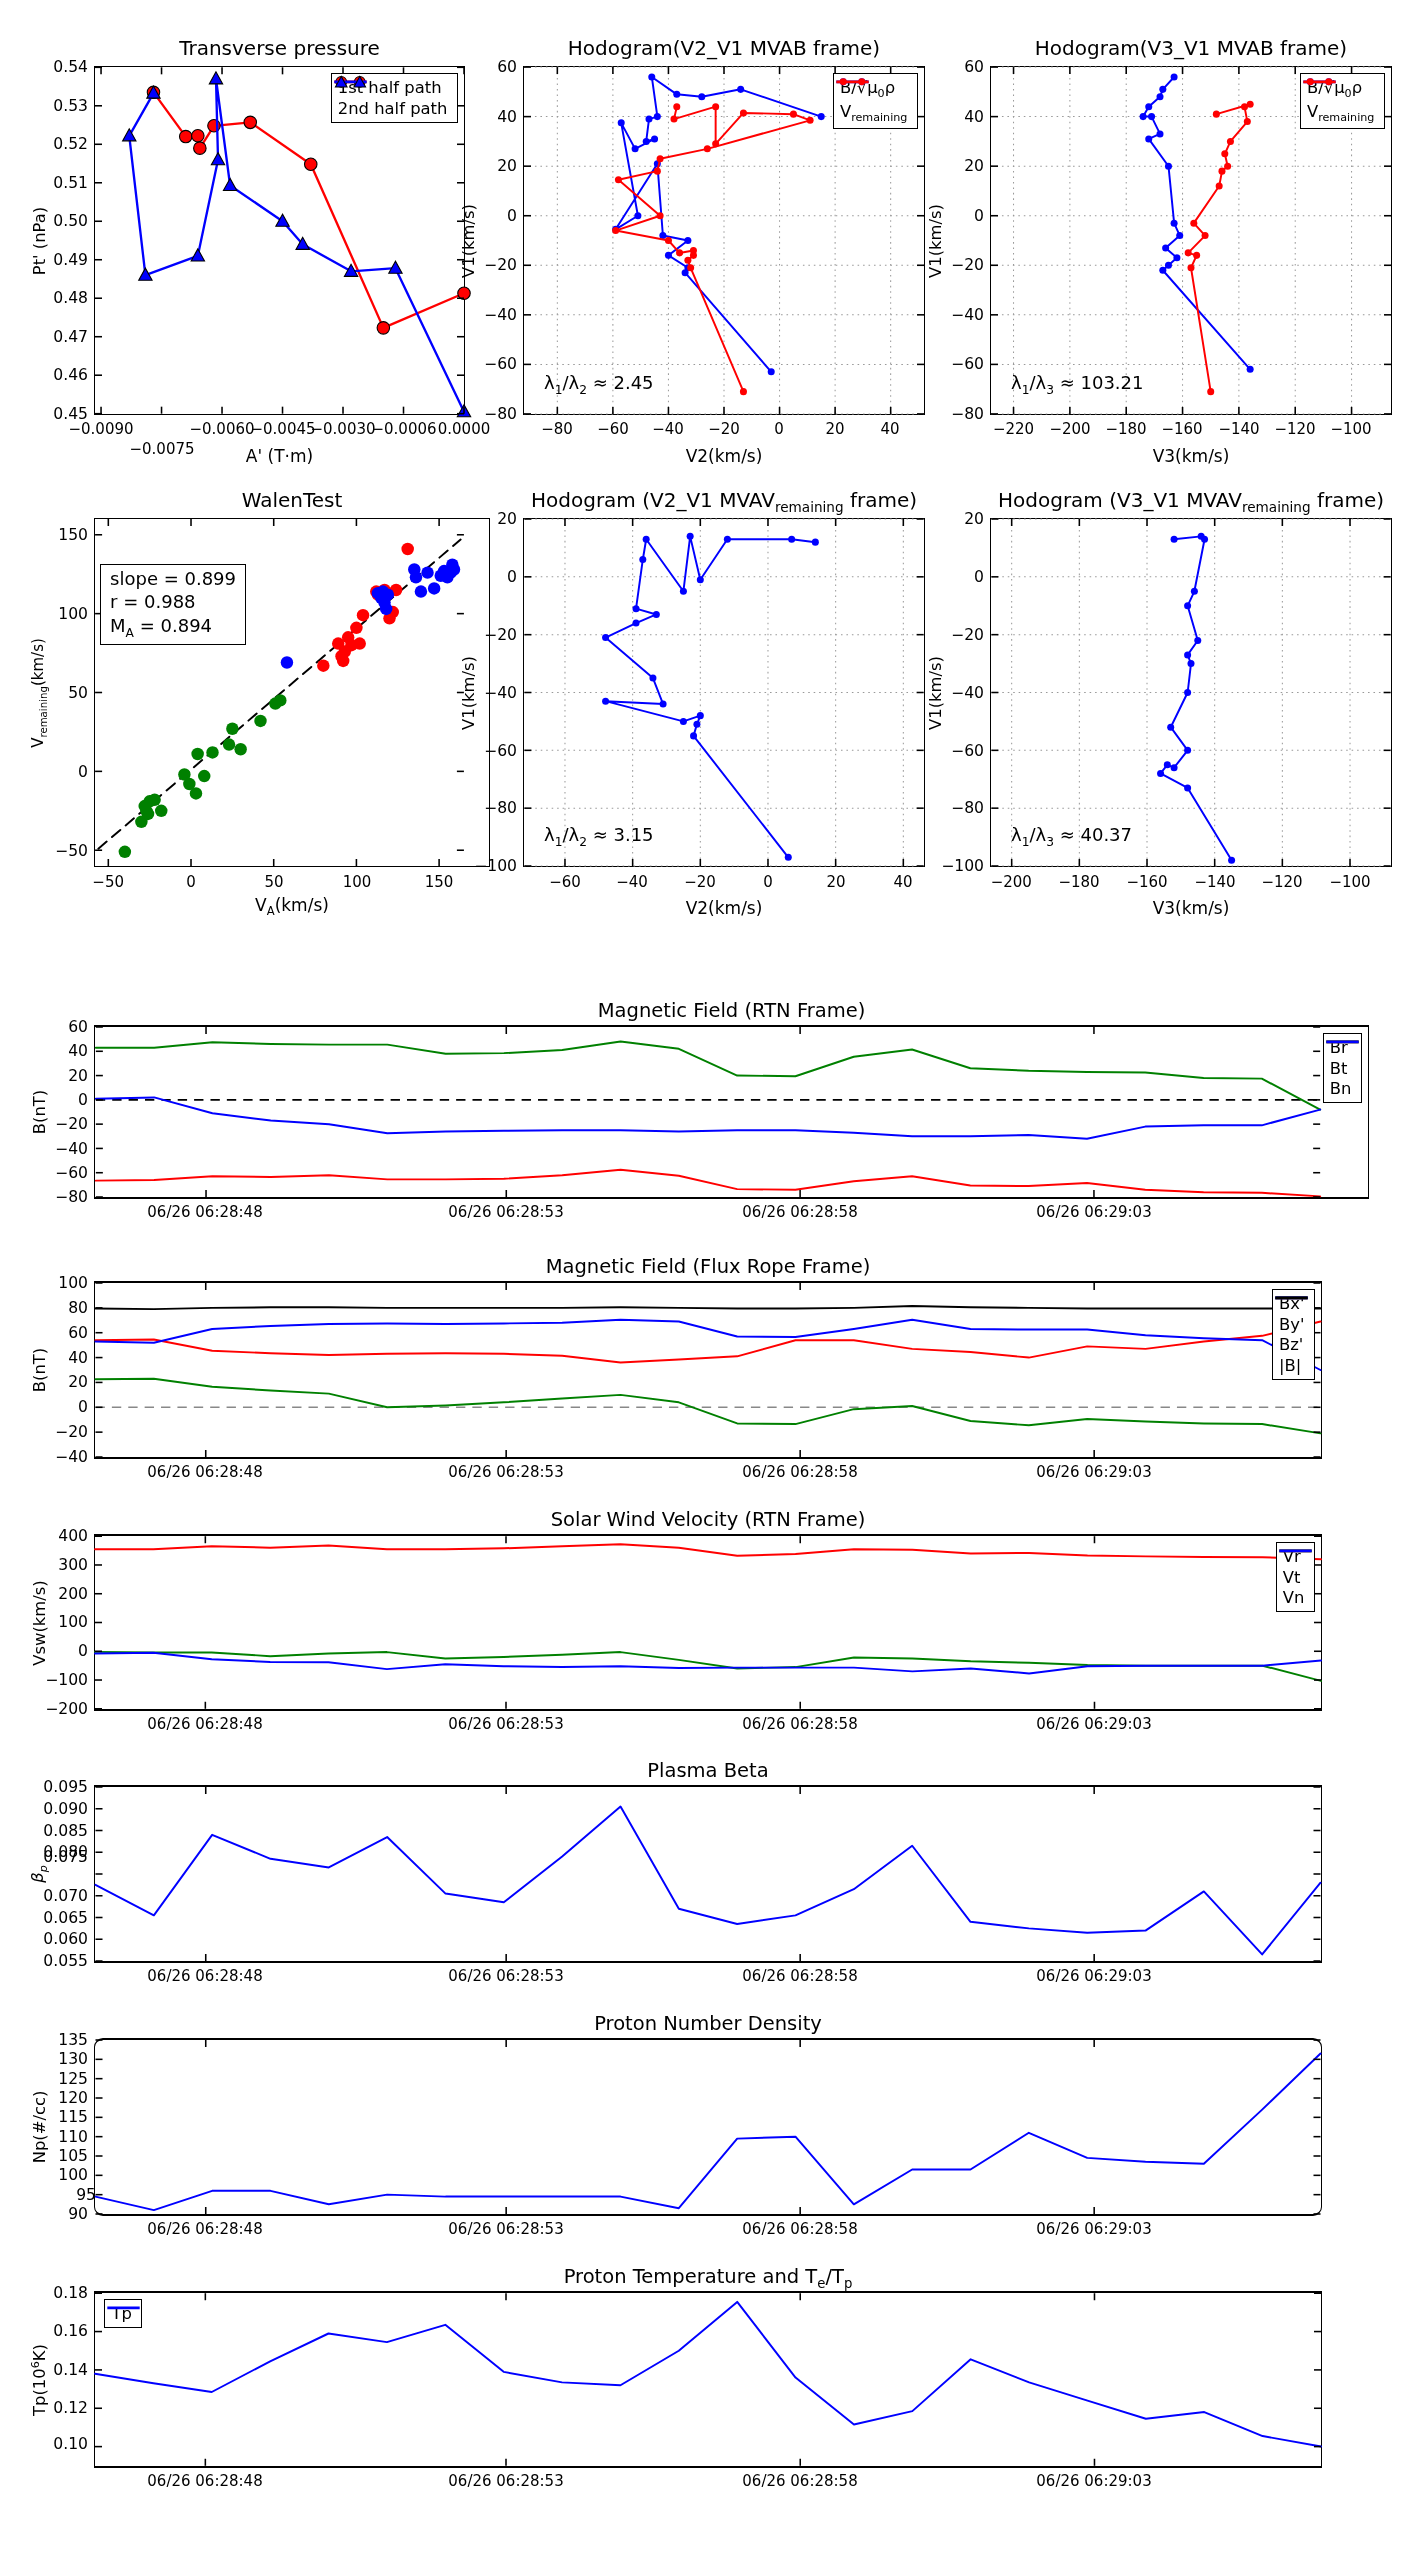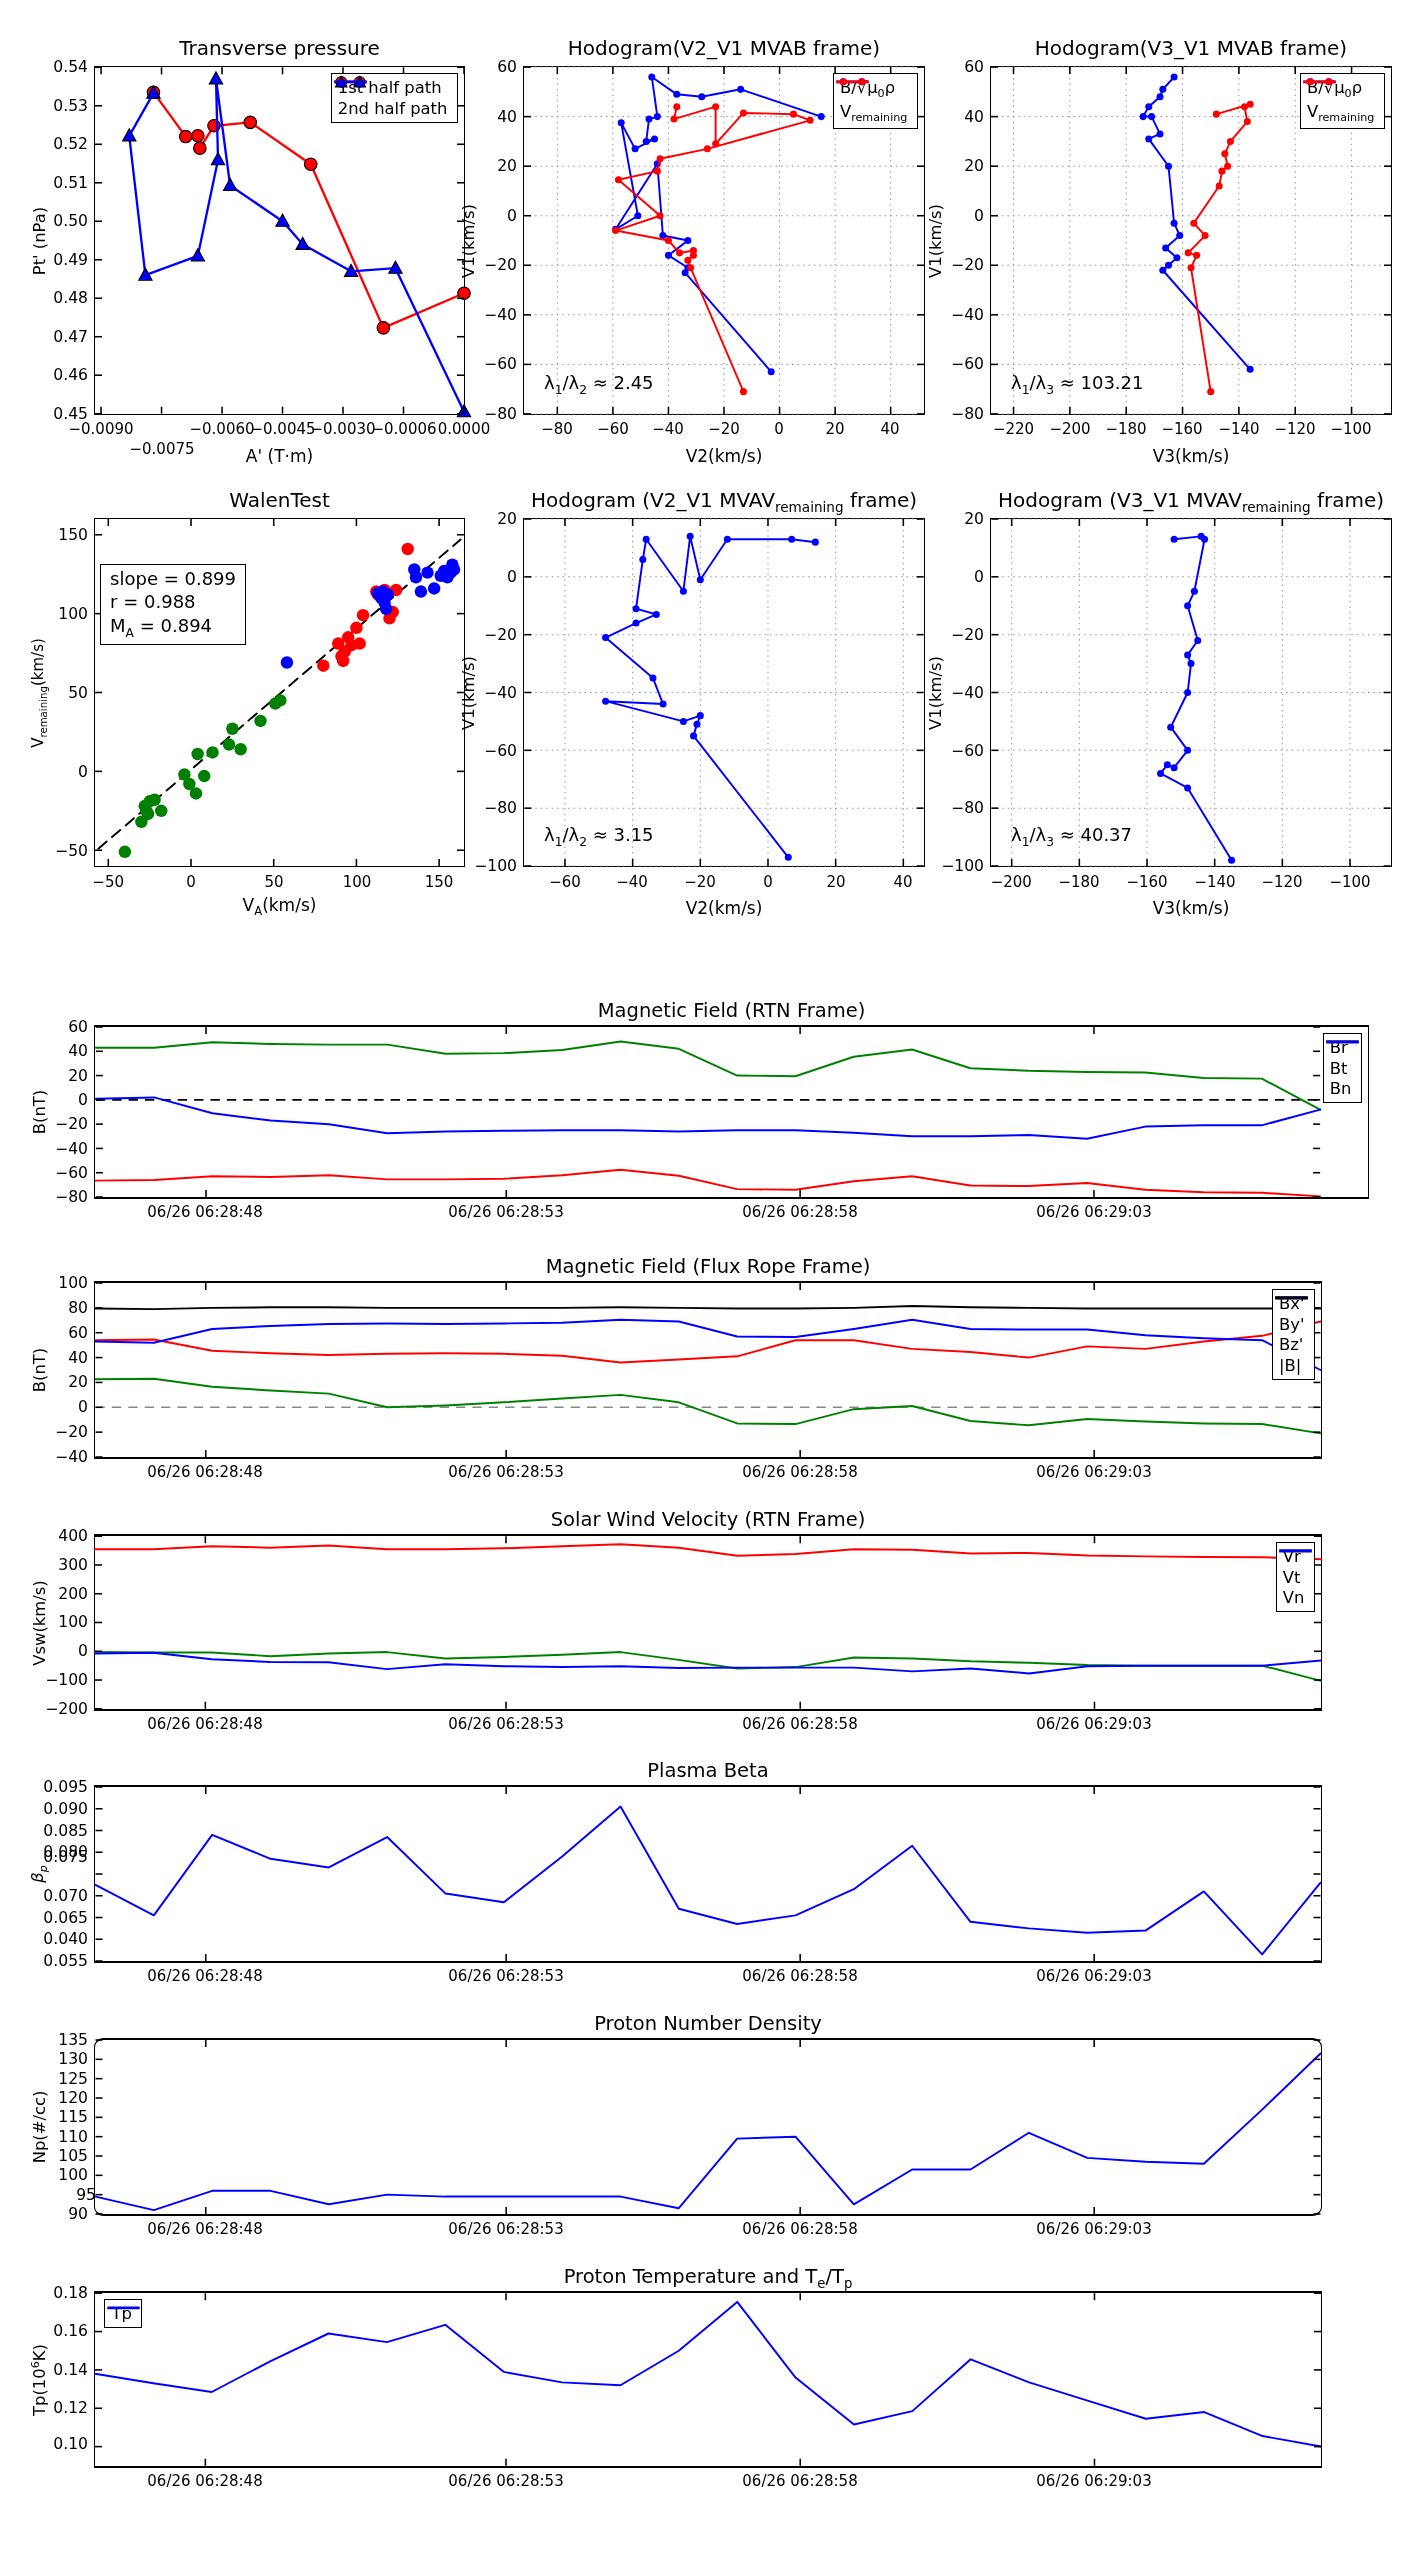--- a/index.html
+++ b/index.html
@@ -375,21 +375,21 @@
           <svg width="37" height="15.6" viewBox="0 0 48 20">
             <line x1="3" y1="10" x2="45" y2="10" stroke="#ff0000" stroke-width="3.5"></line>
             <circle cx="12" cy="10" r="4.5" fill="#ff0000"></circle>
             <circle cx="36" cy="10" r="4.5" fill="#ff0000"></circle>
           </svg>
           <span class="legend-label">V<sub>remaining</sub></span>
         </div>
       </div>
     </div>
 
-  <div class="plot" id="c4" style="left:94px;top:518px;width:369px;height:347px;">
+  <div class="plot" id="c4" style="left:94px;top:518px;width:369px;height:347px;padding-left:25px;">
       <svg viewBox="0 0 473 445" width="369" height="347">
         <path d="M4.2,422.8 L468.8,26.3" fill="none" stroke="#000000" stroke-width="2.5" stroke-dasharray="14,9" stroke-linejoin="round" stroke-linecap="round"></path>
         <circle cx="38.17937219730941" cy="426.79545454545456" r="8" fill="#008000"></circle>
         <circle cx="59.390134529147986" cy="388.3636363636364" r="8" fill="#008000"></circle>
         <circle cx="63.63228699551569" cy="368.1363636363636" r="8" fill="#008000"></circle>
         <circle cx="65.75336322869956" cy="374.20454545454544" r="8" fill="#008000"></circle>
         <circle cx="67.87443946188341" cy="378.25" r="8" fill="#008000"></circle>
         <circle cx="69.99551569506727" cy="362.0681818181818" r="8" fill="#008000"></circle>
         <circle cx="76.35874439461882" cy="360.04545454545456" r="8" fill="#008000"></circle>
         <circle cx="84.84304932735425" cy="374.20454545454544" r="8" fill="#008000"></circle>
@@ -876,21 +876,21 @@
         <line x1="0" y1="0" x2="9" y2="0" stroke="#000" stroke-width="2"></line>
         <line x1="1561" y1="0" x2="1570" y2="0" stroke="#000" stroke-width="2"></line>
       </svg>
     <div class="chart-title">Plasma Beta</div>
     <div class="ylab" style="font-style:italic;">β<sub>p</sub></div>
   <div class="xtl" style="left: 110px; top: 180px;">06/26 06:28:48</div>
       <div class="xtl" style="left: 411px; top: 180px;">06/26 06:28:53</div>
       <div class="xtl" style="left: 705px; top: 180px;">06/26 06:28:58</div>
       <div class="xtl" style="left: 999px; top: 180px;">06/26 06:29:03</div>
       <div class="ytl" style="top: 174px;">0.055</div>
-      <div class="ytl" style="top: 152px;">0.040</div>
+      <div class="ytl" style="top: 152px;">0.060</div>
       <div class="ytl" style="top: 131px;">0.065</div>
       <div class="ytl" style="top: 109px;">0.070</div>
       <div class="ytl" style="top: 70px;">0.075</div>
       <div class="ytl" style="top: 65px;">0.080</div>
       <div class="ytl" style="top: 44px;">0.085</div>
       <div class="ytl" style="top: 22px;">0.090</div>
       <div class="ytl" style="top: 0px;">0.095</div>
     </div>
 
   <div class="plot wide" id="c11" style="left:94px;top:2038px;width:1226px;height:174px;border-radius:9px;">

